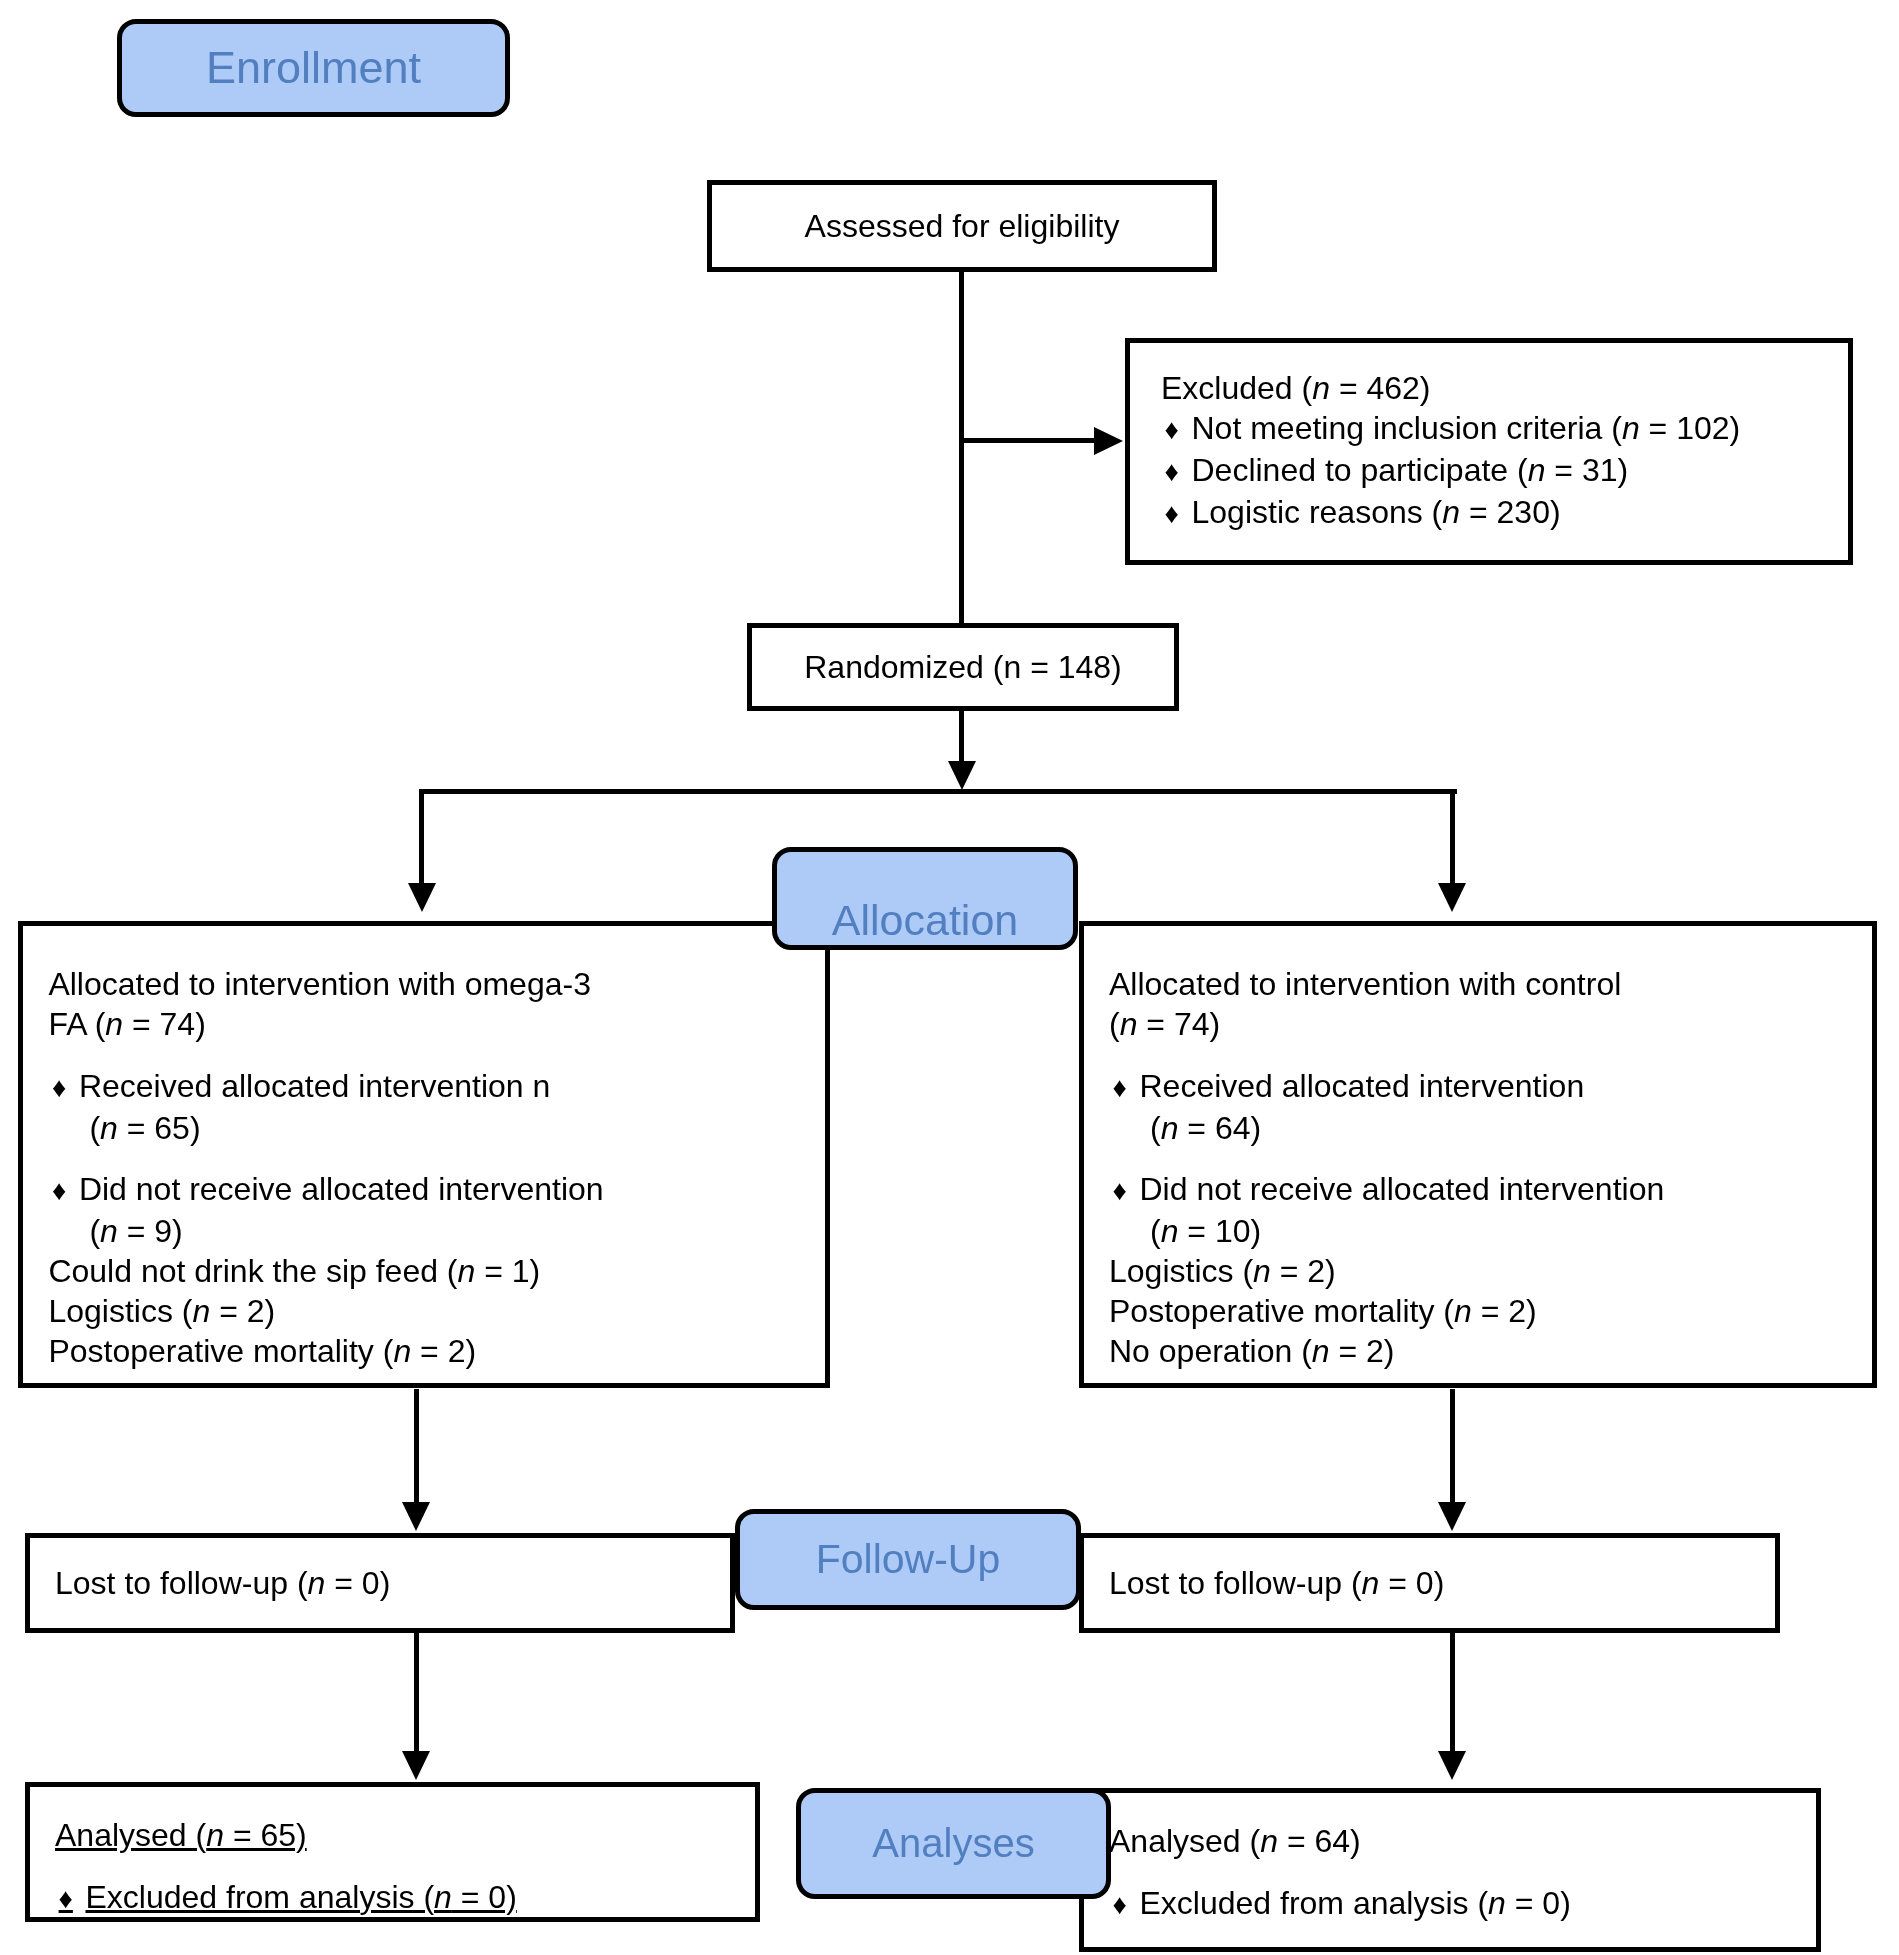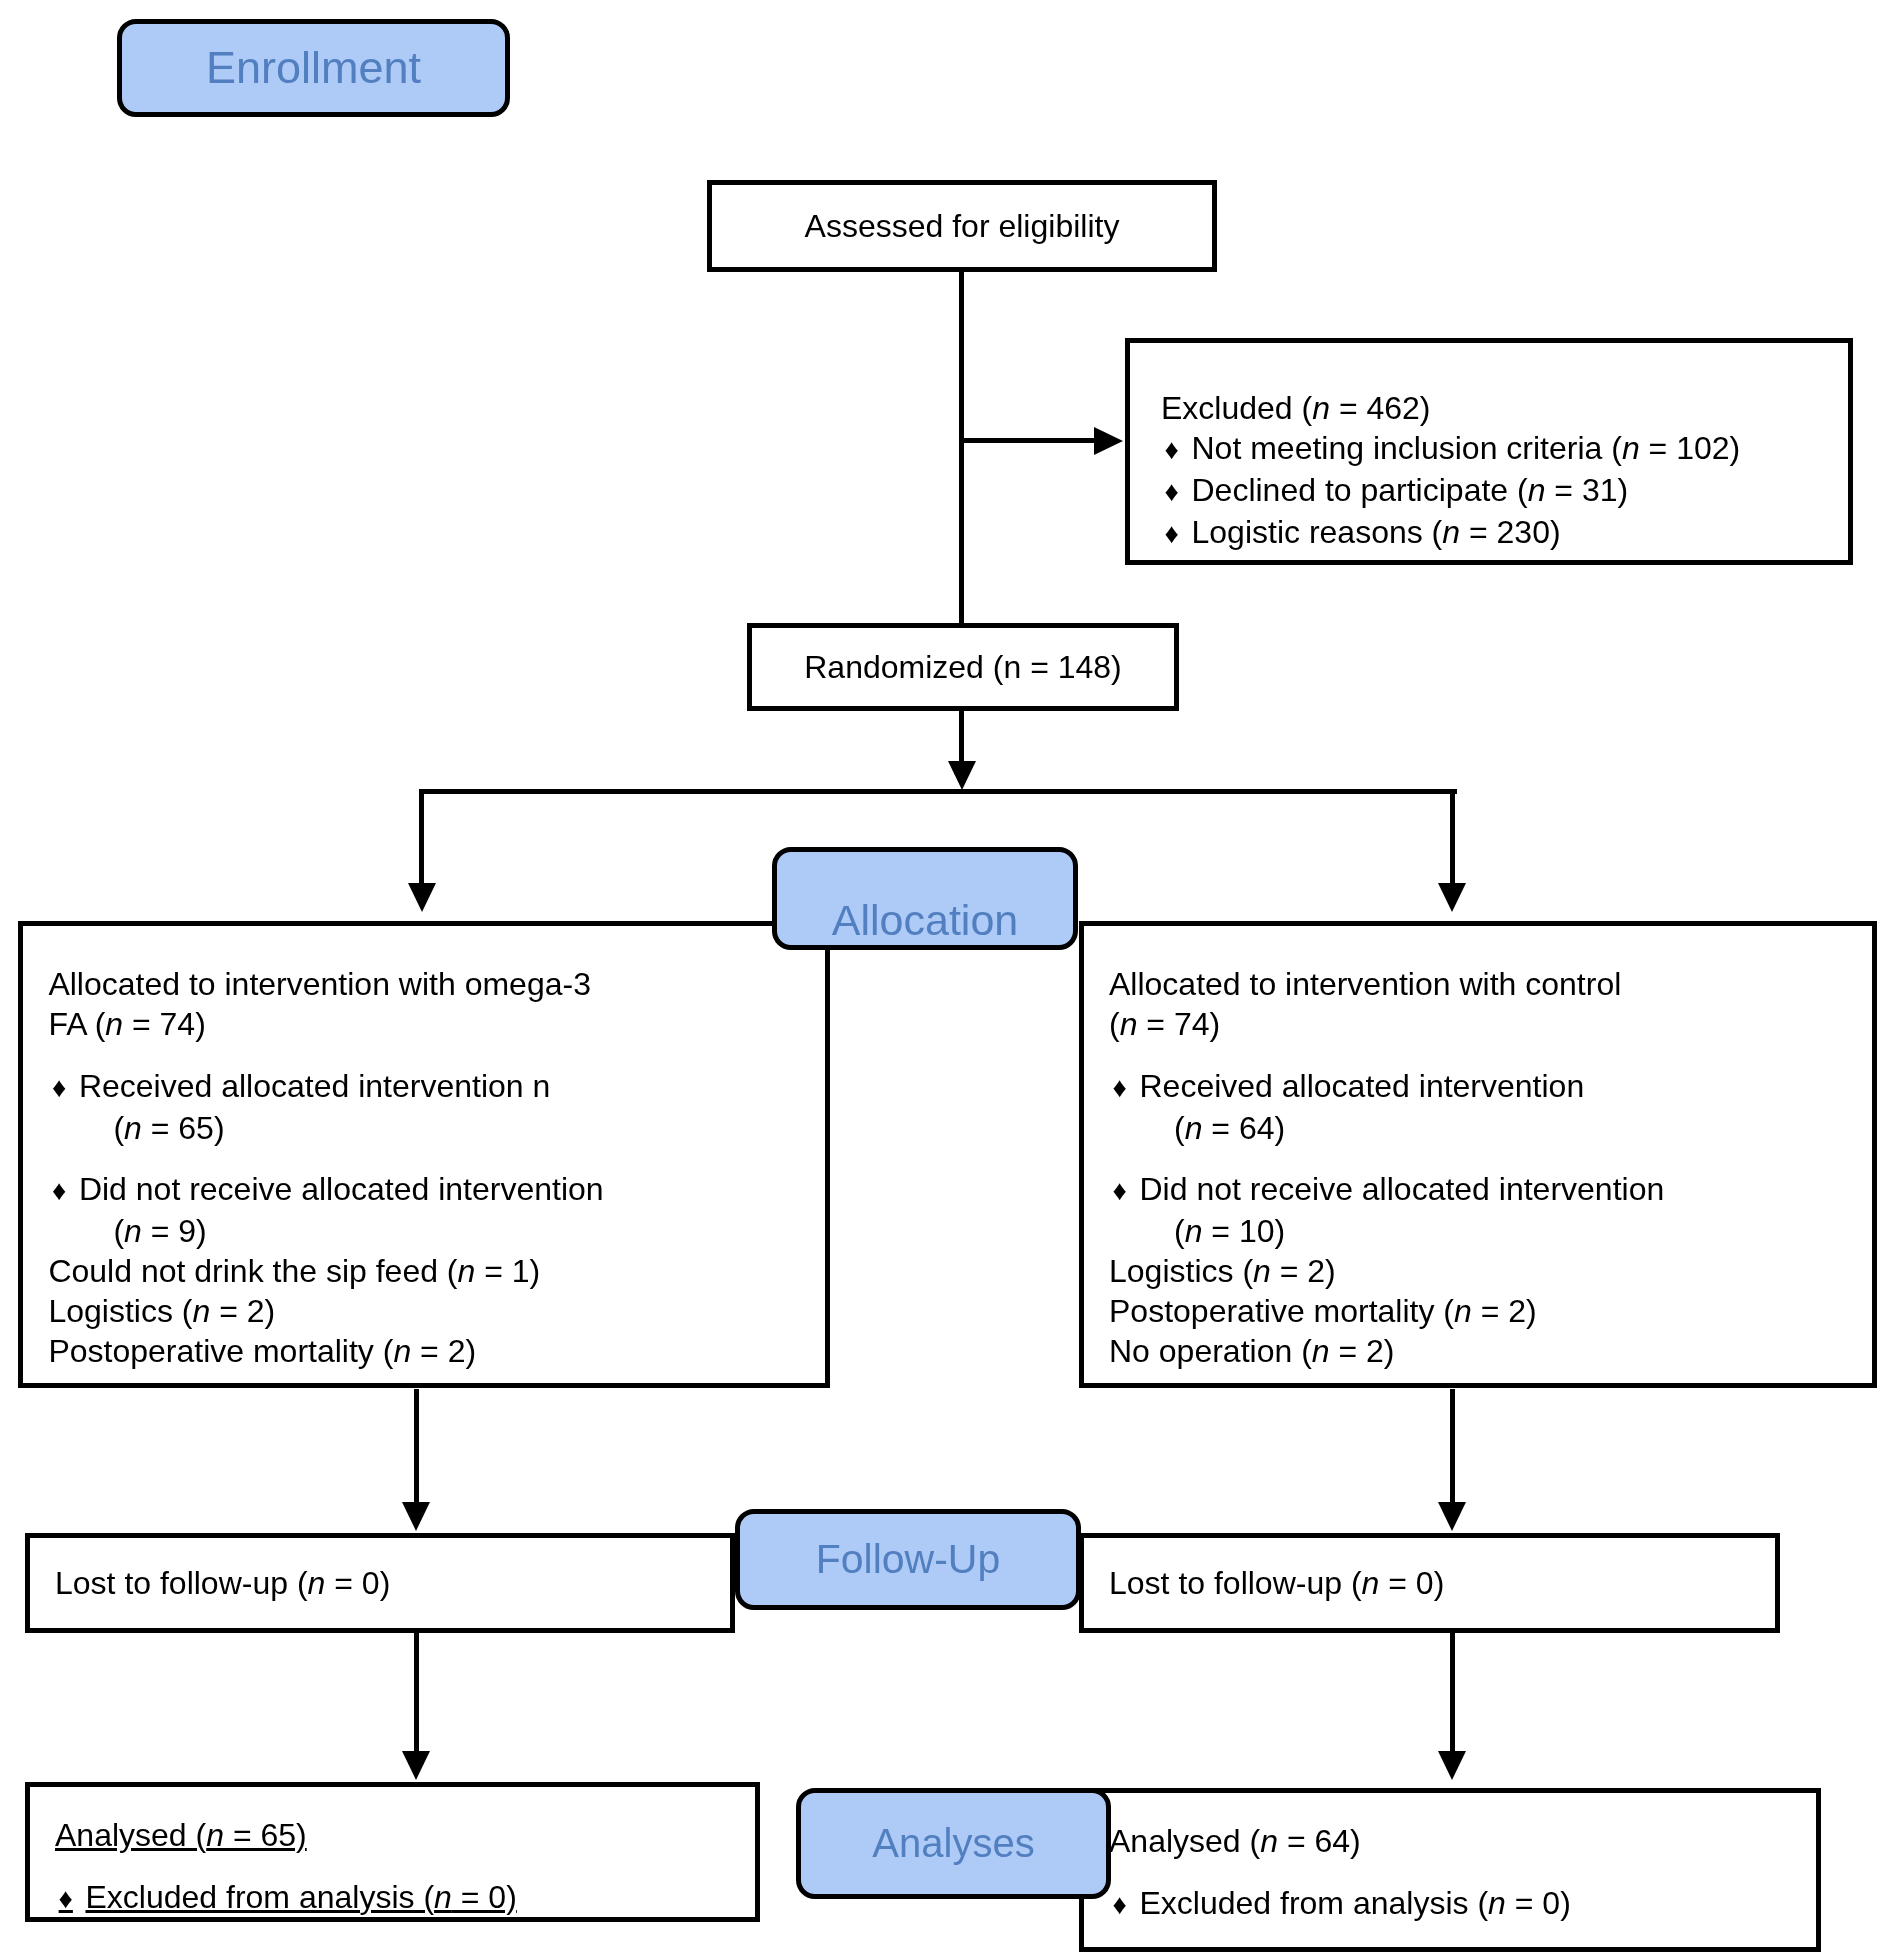--- a/index.html
+++ b/index.html
@@ -15,21 +15,21 @@
   }
   
   .fbox{
     position:absolute;background:var(--paper);border:5px solid var(--ink);
     box-sizing:border-box;font-size:32px;line-height:40px;
   }
   .fbox.center{display:flex;align-items:center;justify-content:center;text-align:center;}
   .fbox .pad{padding:0 25px;}
   .tline{white-space:nowrap;}
   .tline.gap{margin-top:21.6px;}
-  .tline.ind{margin-left:65px;}
+  .tline.ind{margin-left:41px;}
   .tline .bul{margin-right:12.6px;margin-left:3.6px;font-size:28px;}
   .tline .it{font-style:italic;}
   
   .stage{
     position:absolute;background:var(--stage-fill);border:5.8px solid var(--ink);
     border-radius:19px;box-sizing:border-box;
     display:flex;align-items:center;justify-content:center;
     color:var(--stage-text);font-weight:normal;font-size:43px;
   }
   
@@ -61,21 +61,21 @@
         <div class="tline"><span>Assessed for eligibility</span></div>
       </div>
   </div>
 
   <div class="vline" style="left:959px;top:272px;height:351px;"></div>
 
   <div class="hline" style="left:962px;top:438px;width:133px;"></div>
   <div class="head-right" style="left:1094px;top:427px;"></div>
 
   <div class="fbox" style="left:1125px;top:338px;width:728px;height:227px;">
-    <div class="pad" style="padding-top:25px;padding-left:31px;margin-top:20px;">
+    <div class="pad" style="padding-top:25px;padding-left:31px;">
         <div class="tline"><span>Excluded (</span><span class="it">n</span><span> = 462)</span></div>
         <div class="tline"><span class="bul">♦</span><span>Not meeting inclusion criteria (</span><span class="it">n</span><span> = 102)</span></div>
         <div class="tline"><span class="bul">♦</span><span>Declined to participate (</span><span class="it">n</span><span> = 31)</span></div>
         <div class="tline"><span class="bul">♦</span><span>Logistic reasons (</span><span class="it">n</span><span> = 230)</span></div>
       </div>
   </div>
 
   <div class="fbox center" style="left:747px;top:623px;width:432px;height:88px;">
     <div>
         <div class="tline"><span>Randomized (n = 148)</span></div>

